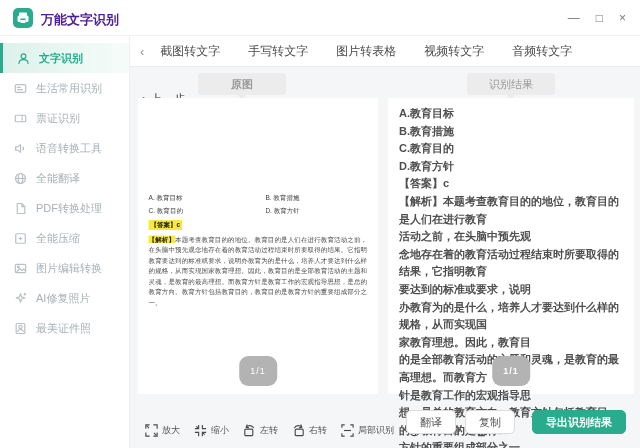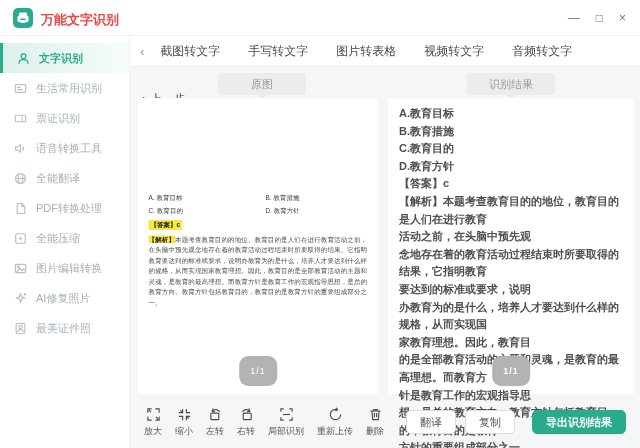--- a/index.html
+++ b/index.html
@@ -2,21 +2,21 @@
 <html><head>
 <meta charset="utf-8">
 <style>
   * { margin:0; padding:0; box-sizing:border-box; }
   html,body { width:640px; height:448px; overflow:hidden; }
   body { position:relative; background:#fff; font-family:"Liberation Sans",sans-serif; }
 
   
   .header { position:absolute; top:0; left:0; width:640px; height:36px; background:#fff; border-bottom:1px solid #f3f3f3; }
   .logo { position:absolute; left:13px; top:8px; width:20px; height:20px; background:#2bab8e; border-radius:5px; }
-  .app-title { position:absolute; left:41px; top:11px; font-size:13px; font-weight:700; color:#ef4444; }
+  .app-title { position:absolute; left:41px; top:11px; font-size:13px; font-weight:700; color:#4c1d95; }
   .win-controls { position:absolute; right:14px; top:10px; display:flex; gap:16px; color:#7a7a7a; }
   .win-controls span { font-size:12px; line-height:16px; cursor:default; }
 
   
   .sidebar { position:absolute; top:36px; left:0; width:130px; bottom:0; background:#fff; border-right:1px solid #f0f0f0; padding-top:7px; }
   .side-item { height:30px; display:flex; align-items:center; gap:9px; padding-left:14px; font-size:11px; color:#a8b1b7; cursor:pointer; }
   .side-item .side-icon { width:13px; height:13px; display:inline-flex; color:#b9c1c6; }
   .side-item.active { color:#2bab8e; background:linear-gradient(90deg,#ddf1ea 0%,#f4fbf8 90%); border-left:3px solid #2bab8e; padding-left:14px; font-weight:700; }
   .side-item.active .side-icon { color:#2bab8e; }
   .side-icon svg { width:13px; height:13px; }
@@ -28,41 +28,41 @@
   .tab { position:relative; font-size:12px; color:#4a4a4a; padding:0 14px; line-height:30px; cursor:pointer; white-space:nowrap; }
   .tab.active { color:#2bab8e; font-weight:700; }
   .tab-underline { position:absolute; left:11px; right:11px; bottom:0; height:3px; border-radius:2px; background:#2bab8e; }
 
   .content { position:absolute; top:31px; left:0; right:0; bottom:0; }
   .back-link { position:absolute; left:11px; top:24px; font-size:12px; color:#333; cursor:pointer; }
   .back-link .chev { color:#666; margin-right:5px; }
 
   .badge { position:absolute; top:6px; height:22px; line-height:22px; width:88px; background:#ececec; color:#9a9a9a; font-size:11px; text-align:center; border-radius:3px; }
   .badge::after { content:""; position:absolute; left:50%; bottom:-3px; width:7px; height:7px; background:#ececec; transform:translateX(-50%) rotate(45deg); }
-  .badge-orig { left:88px; }
+  .badge-orig { left:68px;font-weight:bold; }
   .badge-result { left:337px; }
 
   .panel { position:absolute; top:31px; height:296px; background:#fff; }
   .panel-left { left:8px; width:240px; }
   .panel-right { left:258px; width:246px;font-weight:bold; }
 
   .orig-blank { height:96px; }
   .orig-content { width:161%; transform:scale(0.62); transform-origin:0 0; padding:0 17px; }
   .opt-grid { display:grid; grid-template-columns:1.15fr 1fr; row-gap:6px; font-size:10.5px; color:#3d3d3d; }
   .answer-line { display:inline-block; margin-top:8px; background:#f7e93f; color:#222; font-weight:700; font-size:10.5px; padding:1px 3px; }
   .analysis { margin-top:7px; font-size:10.5px; line-height:17px; color:#4a4a4a; text-align:justify; }
   .analysis-label { background:#f7e93f; font-weight:700; color:#222; }
 
   .page-pill { position:absolute; bottom:8px; left:50%; transform:translateX(-50%); background:#b3b3b3; color:#fff; font-size:9px; padding:10px 11px; border-radius:9px; letter-spacing:1px; }
 
   .result-text { padding:7px 11px 0; font-size:11px; line-height:17.6px; color:#4e4e4e; white-space:pre-line; }
 
   
   .tools { position:absolute; left:14px; bottom:10px; display:flex; gap:13px; }
-  .tool { display:flex; flex-direction:column; align-items:center; gap:3px; font-size:9px; color:#555; cursor:pointer; }
+  .tool { display:flex; flex-direction:row; align-items:center; gap:3px; font-size:9px; color:#555; cursor:pointer; }
   .tool svg { width:15px; height:15px; }
 
   .actions { position:absolute; right:14px; bottom:14px; display:flex; gap:9px; }
   .btn { height:24px; padding:0 13px; font-size:11px; line-height:22px; border:1px solid #dcdcdc; background:#fff; color:#555; border-radius:5px; cursor:pointer; }
   .btn-primary { background:#2bab8e; border-color:#2bab8e; color:#fff; font-weight:700;margin-left:8px; }
 
   svg { display:block; }
 </style>
 </head>
 <body>

